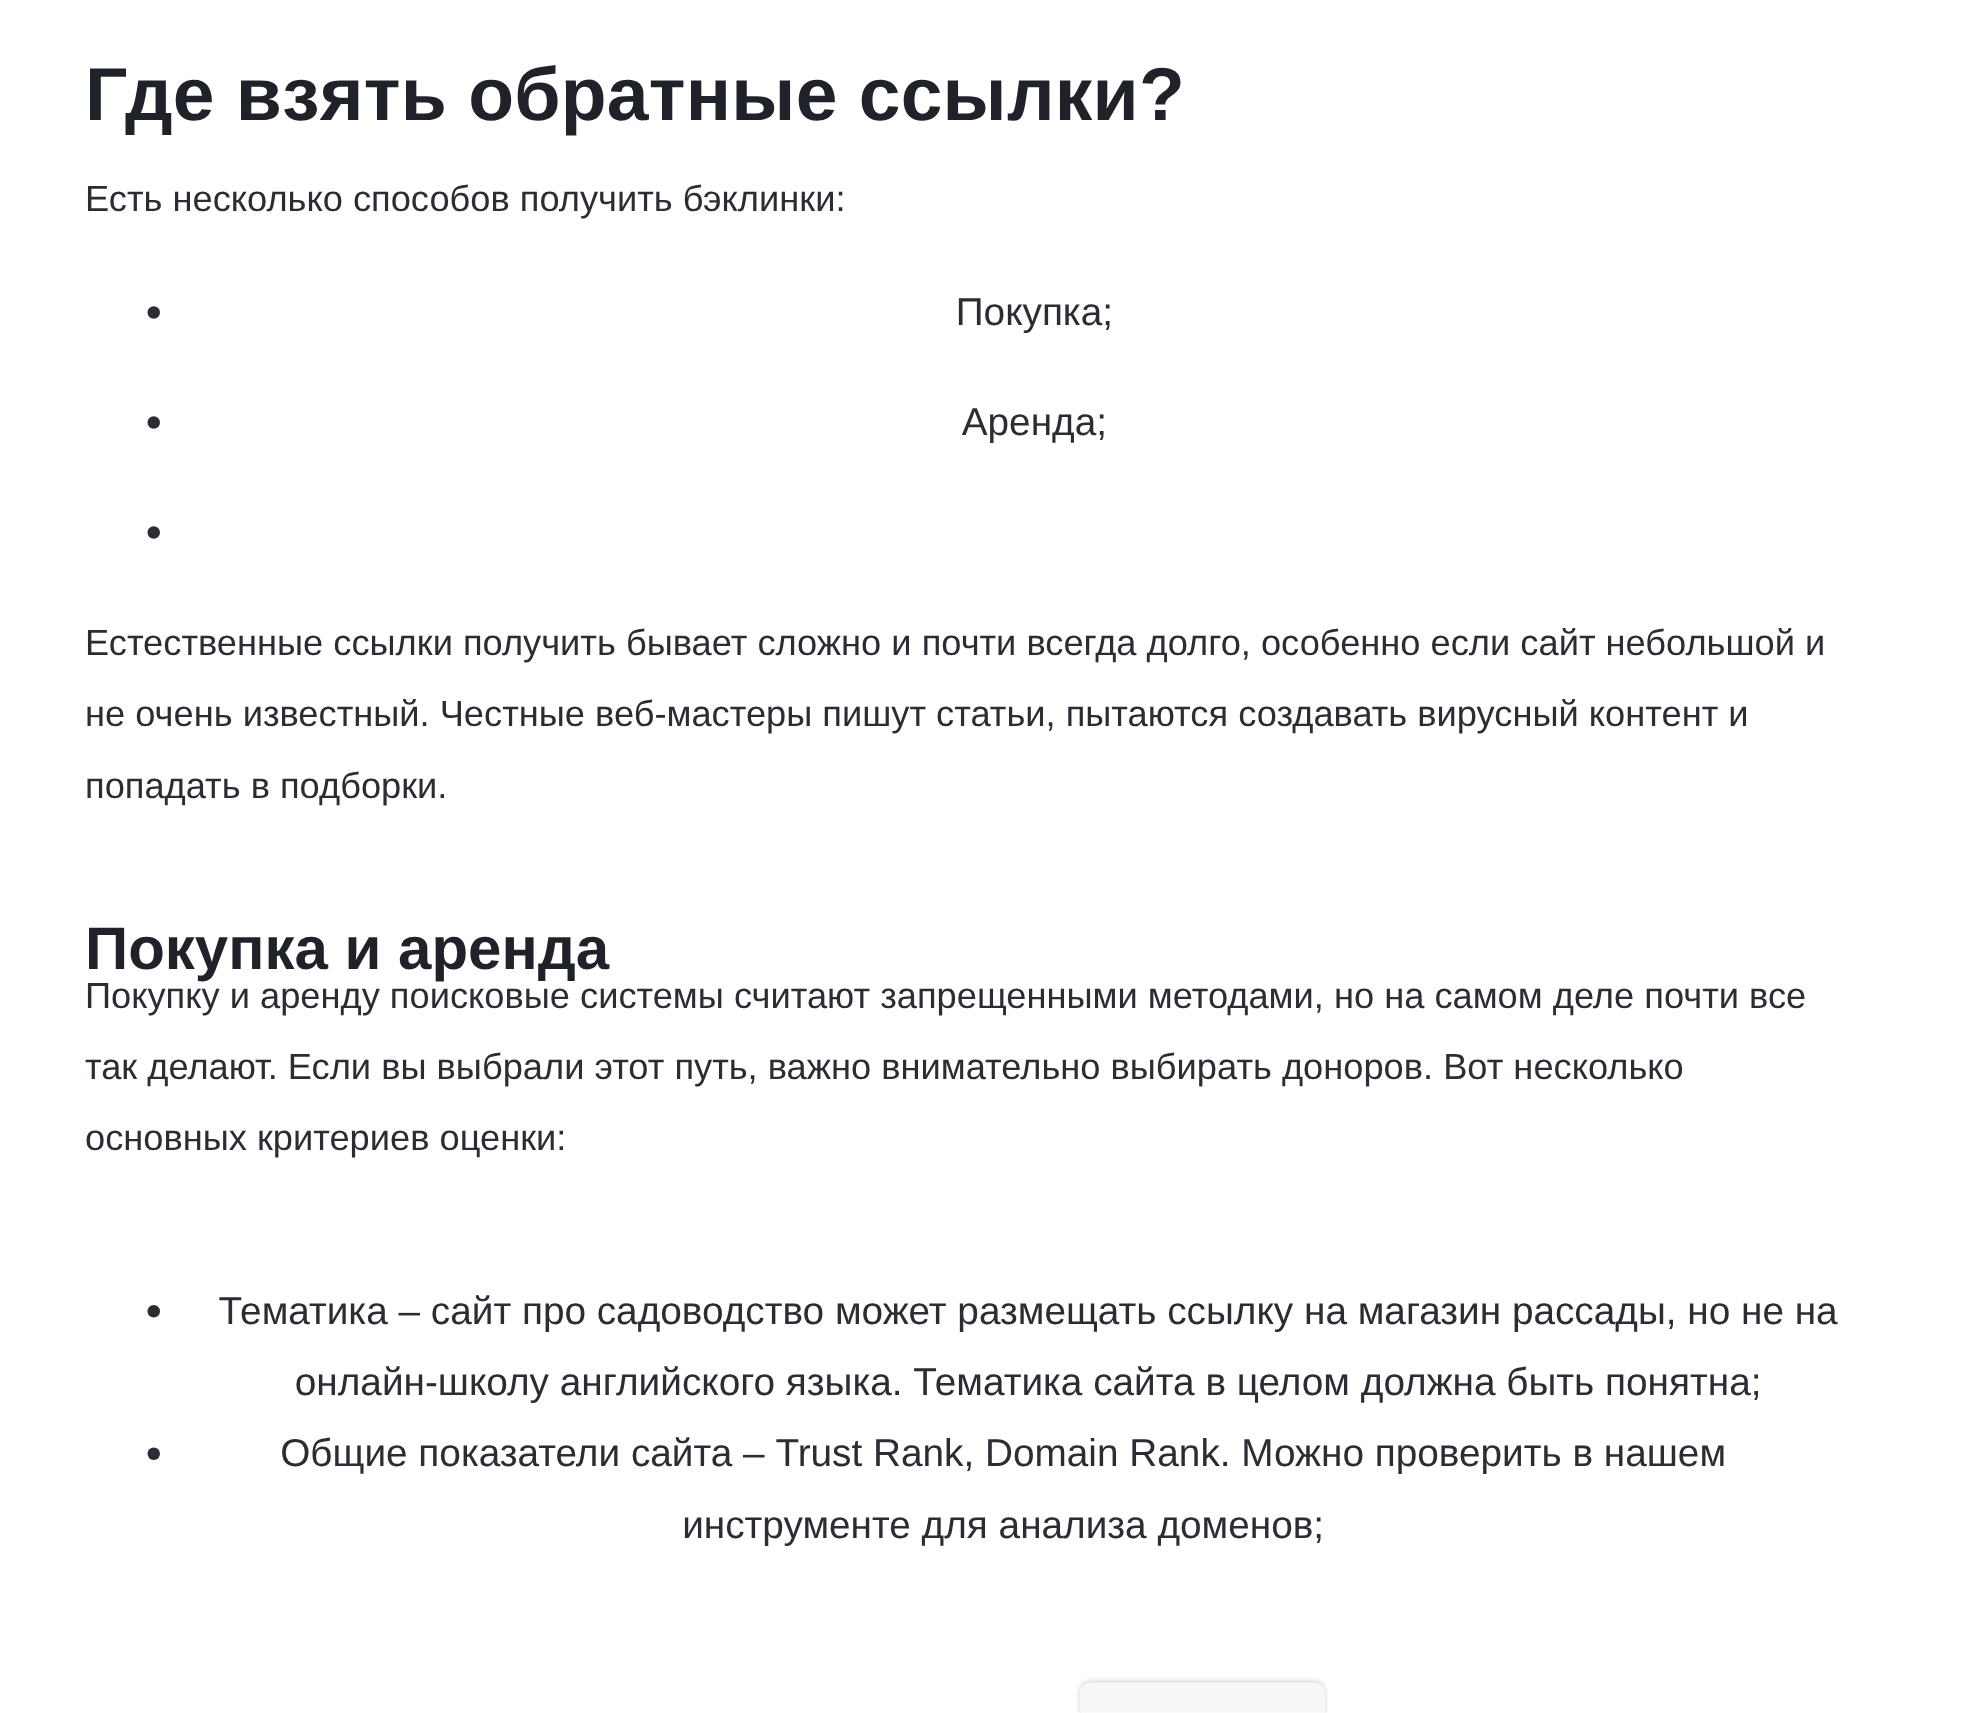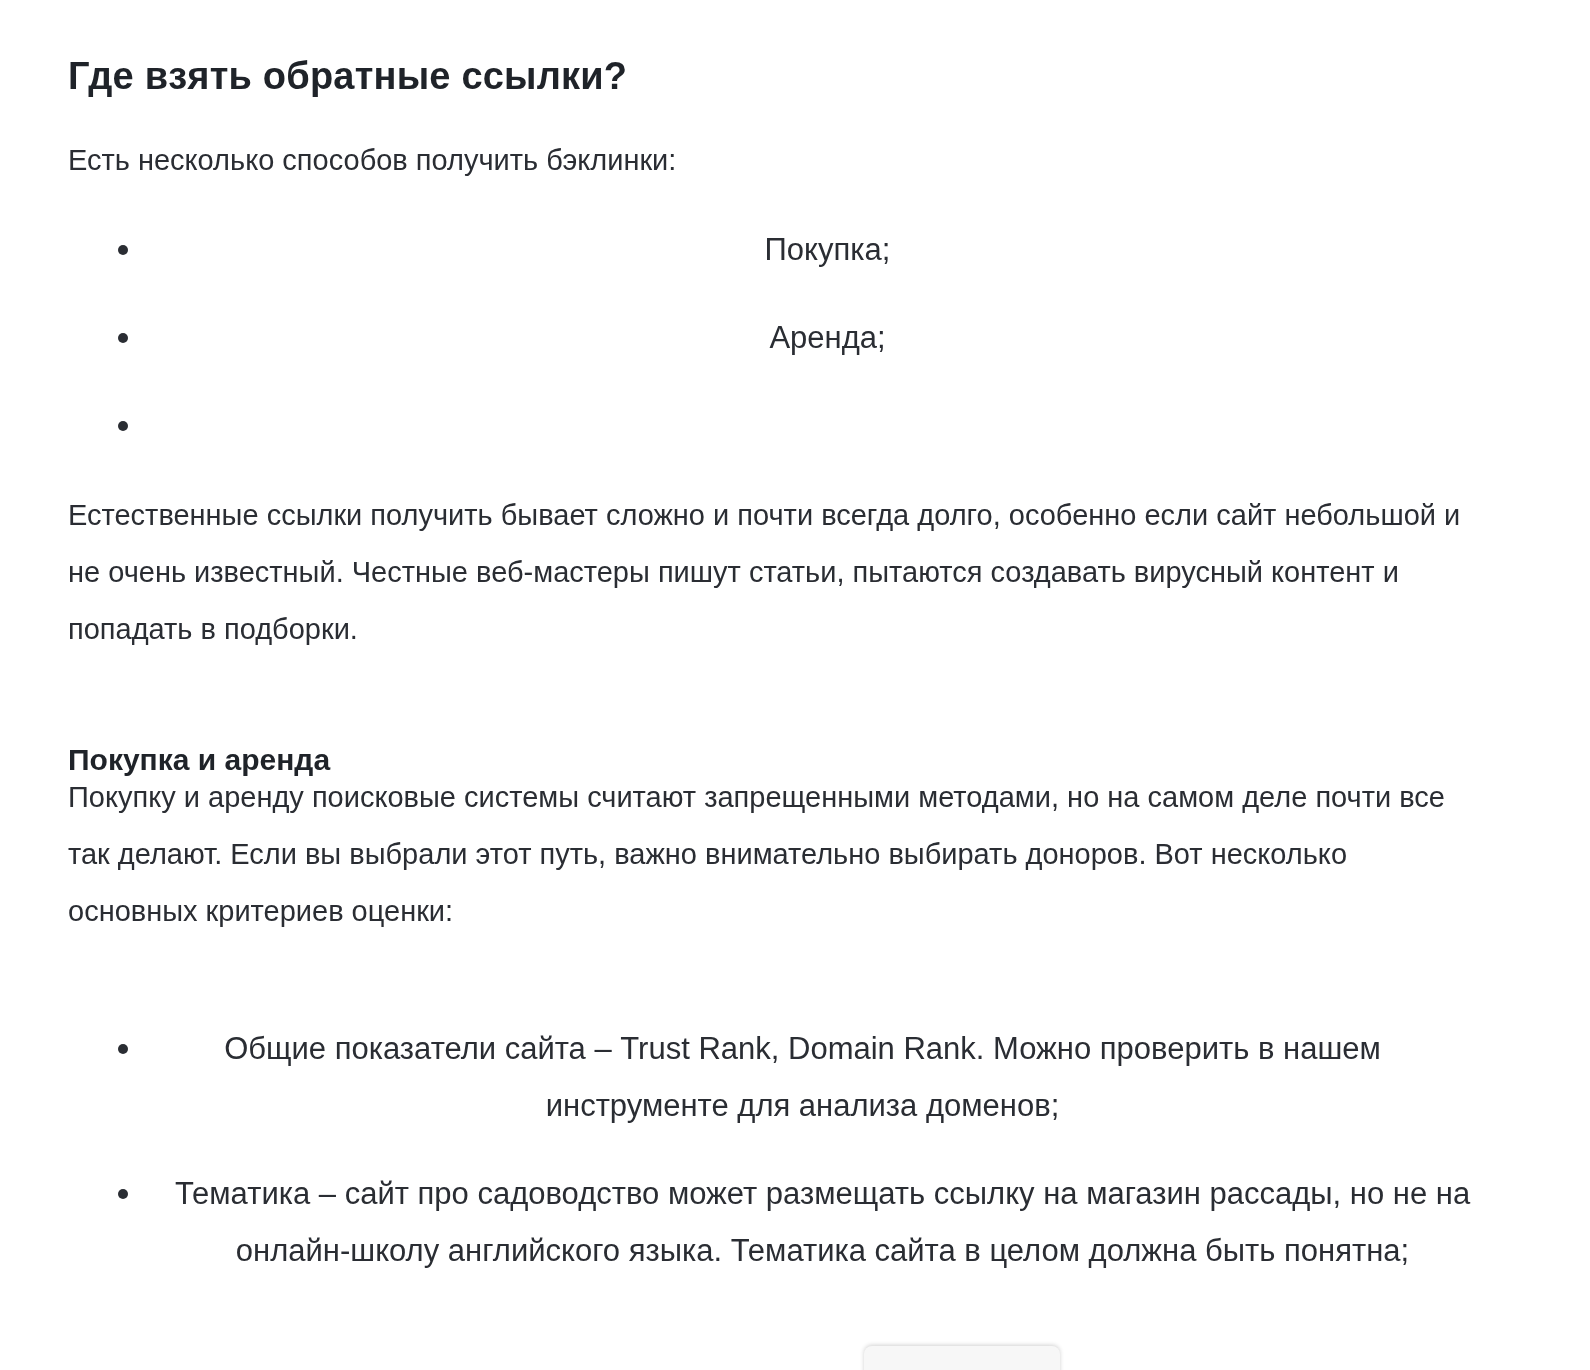--- a/index.html
+++ b/index.html
@@ -1,20 +1,20 @@
 <!DOCTYPE html>
 <html><head>
 <meta charset="utf-8">
 <style>
   html, body { margin:0; padding:0; background:#ffffff; }
   body { width:1590px; height:1370px; overflow:hidden; position:relative;
          font-family:"Liberation Sans", "DejaVu Sans", sans-serif; color:#23262b; }
   .content { position:absolute; left:68px; top:0; width:1440px; }
-  h1 { position:absolute; left:0; top:48px; margin:0; font-size:38px; font-weight:700; color:#1f2329; letter-spacing:0.2px; line-height:56px; white-space:nowrap; }
-  h2 { position:absolute; left:0; margin:0; font-size:30px; font-weight:700; color:#1f2329; line-height:48px; white-space:nowrap; }
+  h1 { position:absolute; left:0; top:48px; margin:0; font-size:60px; font-weight:700; color:#1f2329; letter-spacing:0.2px; line-height:56px; white-space:nowrap; }
+  h2 { position:absolute; left:0; margin:0; font-size:48px; font-weight:700; color:#1f2329; line-height:48px; white-space:nowrap; }
   p { position:absolute; left:0; margin:0; font-size:29px; line-height:57px; color:#2a2d33; width:1440px; }
   ul { position:absolute; left:0; margin:0; padding:0; list-style:none; width:1440px;text-align:center; }
   li { position:relative; padding-left:79px; font-size:31px; line-height:57px; color:#2a2d33; }
   li .bullet { position:absolute; left:50px; top:24px; width:10px; height:10px; border-radius:50%; background:#2a2d33; }
   .widget { position:absolute; left:864px; top:1346px; width:196px; height:40px; border-radius:8px;
             background:#f7f7f7; box-shadow:0 -1px 4px rgba(0,0,0,0.18); }
 </style>
 </head>
 <body>
 
@@ -29,18 +29,18 @@
     <li><span class="bullet"></span></li>
   </ul>
 
   <p style="top:487px; width:1430px;">Естественные ссылки получить бывает сложно и почти всегда долго, особенно если сайт небольшой и не очень известный. Честные веб-мастеры пишут статьи, пытаются создавать вирусный контент и попадать в подборки.</p>
 
   <h2 style="top:736px;">Покупка и аренда</h2>
 
   <p style="top:769px; width:1400px;">Покупку и аренду поисковые системы считают запрещенными методами, но на самом деле почти все так делают. Если вы выбрали этот путь, важно внимательно выбирать доноров. Вот несколько основных критериев оценки:</p>
 
   <ul style="top:1020px; width:1430px;">
+    <li><span class="bullet"></span><span>Тематика – сайт про садоводство может размещать ссылку на магазин рассады, но не на онлайн-школу английского языка. Тематика сайта в целом должна быть понятна;</span></li>
     <li style="margin-bottom:31px; padding-right:40px;"><span class="bullet"></span><span>Общие показатели сайта – Trust Rank, Domain Rank. Можно проверить в нашем инструменте для анализа доменов;</span></li>
-    <li><span class="bullet"></span><span>Тематика – сайт про садоводство может размещать ссылку на магазин рассады, но не на онлайн-школу английского языка. Тематика сайта в целом должна быть понятна;</span></li>
   </ul>
 </div>
 
 <div class="widget"></div>
 
 </body></html>

